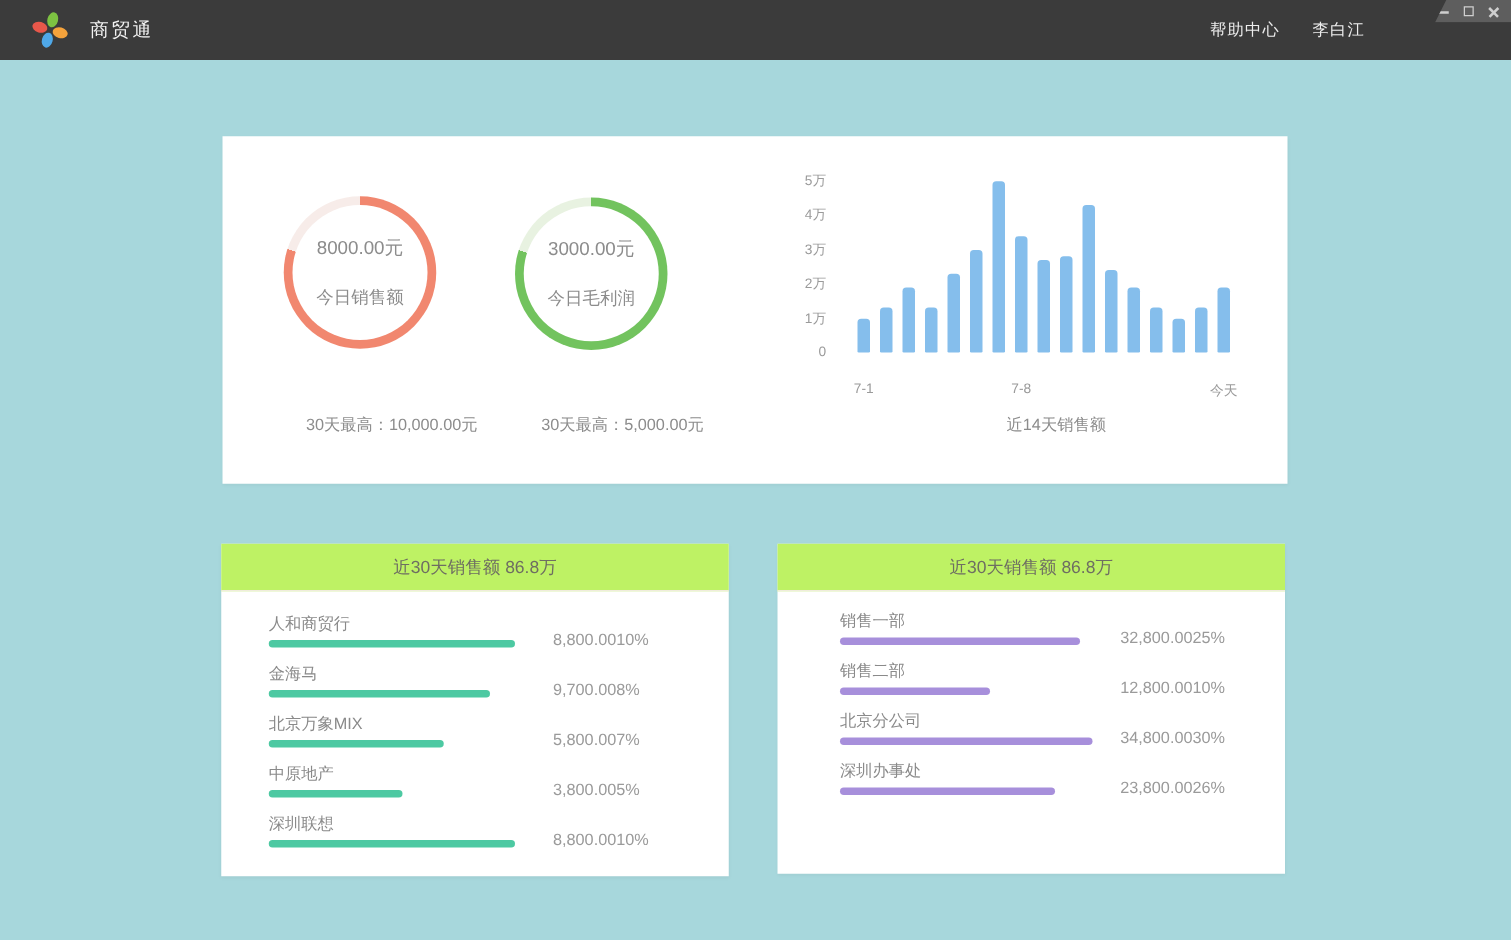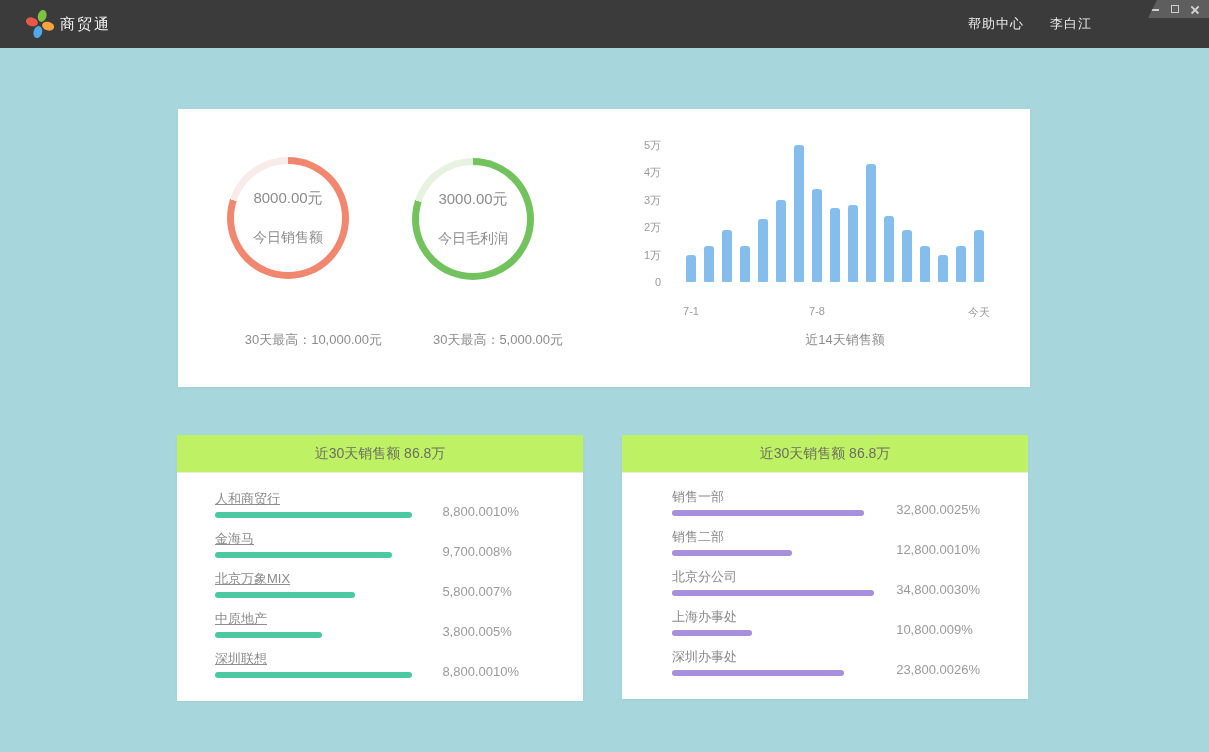--- a/index.html
+++ b/index.html
@@ -11,21 +11,21 @@
     overflow:hidden;
     color:#8c8c8c;
   }
 
   
   .topbar {
     position:absolute; left:0; top:0; width:1209px; height:48px;
     background:#3B3B3B; display:flex; align-items:center;
   }
   .logo { margin-left:24px; width:32px; height:32px; flex:0 0 auto; }
-  .app-title { margin-left:4px; color:#F2F2F2; font-size:15px; letter-spacing:2px; }
+  .app-title { margin-left:16px; color:#F2F2F2; font-size:15px; letter-spacing:2px; }
   .topbar-right {
     position:absolute; right:117px; top:0; height:48px;
     display:flex; align-items:center; gap:26px;
   }
   .topbar-link { color:#EDEDED; font-size:13px; cursor:pointer; letter-spacing:1px; }
 
   
   .win-controls {
     position:absolute; top:0; right:0; width:66px; height:18px;
     background:#5E5E5E;
@@ -78,21 +78,21 @@
   .bc-xaxis { position:absolute; left:508px; top:196px; width:302px; height:16px; }
   .bc-xlabel { position:absolute; width:60px; text-align:center; font-size:11px; color:#9a9a9a; }
   .bc-title { position:absolute; left:567px; top:222px; width:200px; text-align:center; font-size:13px; color:#8c8c8c; }
 
   
   .rank-header {
     height:38px; line-height:37px; background:#bef264; border-bottom:1px solid #EFECDC;
     text-align:center; font-size:14px; color:#6E6E62;
   }
   .rank-body { position:relative; }
-  .card-rank-left  .rank-body { padding:19px 52px 0 38px;text-decoration:underline; }
+  .card-rank-left  .rank-body { padding:19px 52px 0 38px; }
   .card-rank-right .rank-body { padding:17px 36px 0 50px; }
   .rank-row { position:relative; height:40px; }
   .rank-label { font-size:13px; color:#8a8a8a; line-height:14px; }
   .rank-bar { margin-top:6px; height:6px; border-radius:3px; }
   .rank-right { position:absolute; right:0; bottom:13px; white-space:nowrap; font-size:13px; color:#9a9a9a; }
   .rank-value { display:inline-block; width:80px; text-align:right; }
   .rank-pct { display:inline-block; width:38px; text-align:left; }
 </style>
 </head>
 <body>
@@ -219,23 +219,18 @@
         <div class="rank-label">销售二部</div>
         <div class="rank-bar" style="width: 120px; background: rgb(167, 143, 219);"></div>
         <div class="rank-right"><span class="rank-value">12,800.00</span><span class="rank-pct">10%</span></div>
       </div>
       <div class="rank-row">
         <div class="rank-label">北京分公司</div>
         <div class="rank-bar" style="width: 202px; background: rgb(167, 143, 219);"></div>
         <div class="rank-right"><span class="rank-value">34,800.00</span><span class="rank-pct">30%</span></div>
       </div>
       <div class="rank-row">
-        <div class="rank-label">上海办事处</div>
-        <div class="rank-bar" style="width: 80px; background: rgb(167, 143, 219);"></div>
-        <div class="rank-right"><span class="rank-value">10,800.00</span><span class="rank-pct">9%</span></div>
-      </div>
-      <div class="rank-row">
         <div class="rank-label">深圳办事处</div>
         <div class="rank-bar" style="width: 172px; background: rgb(167, 143, 219);"></div>
         <div class="rank-right"><span class="rank-value">23,800.00</span><span class="rank-pct">26%</span></div>
       </div>
     </div>
 </div>
 
 </body></html>

